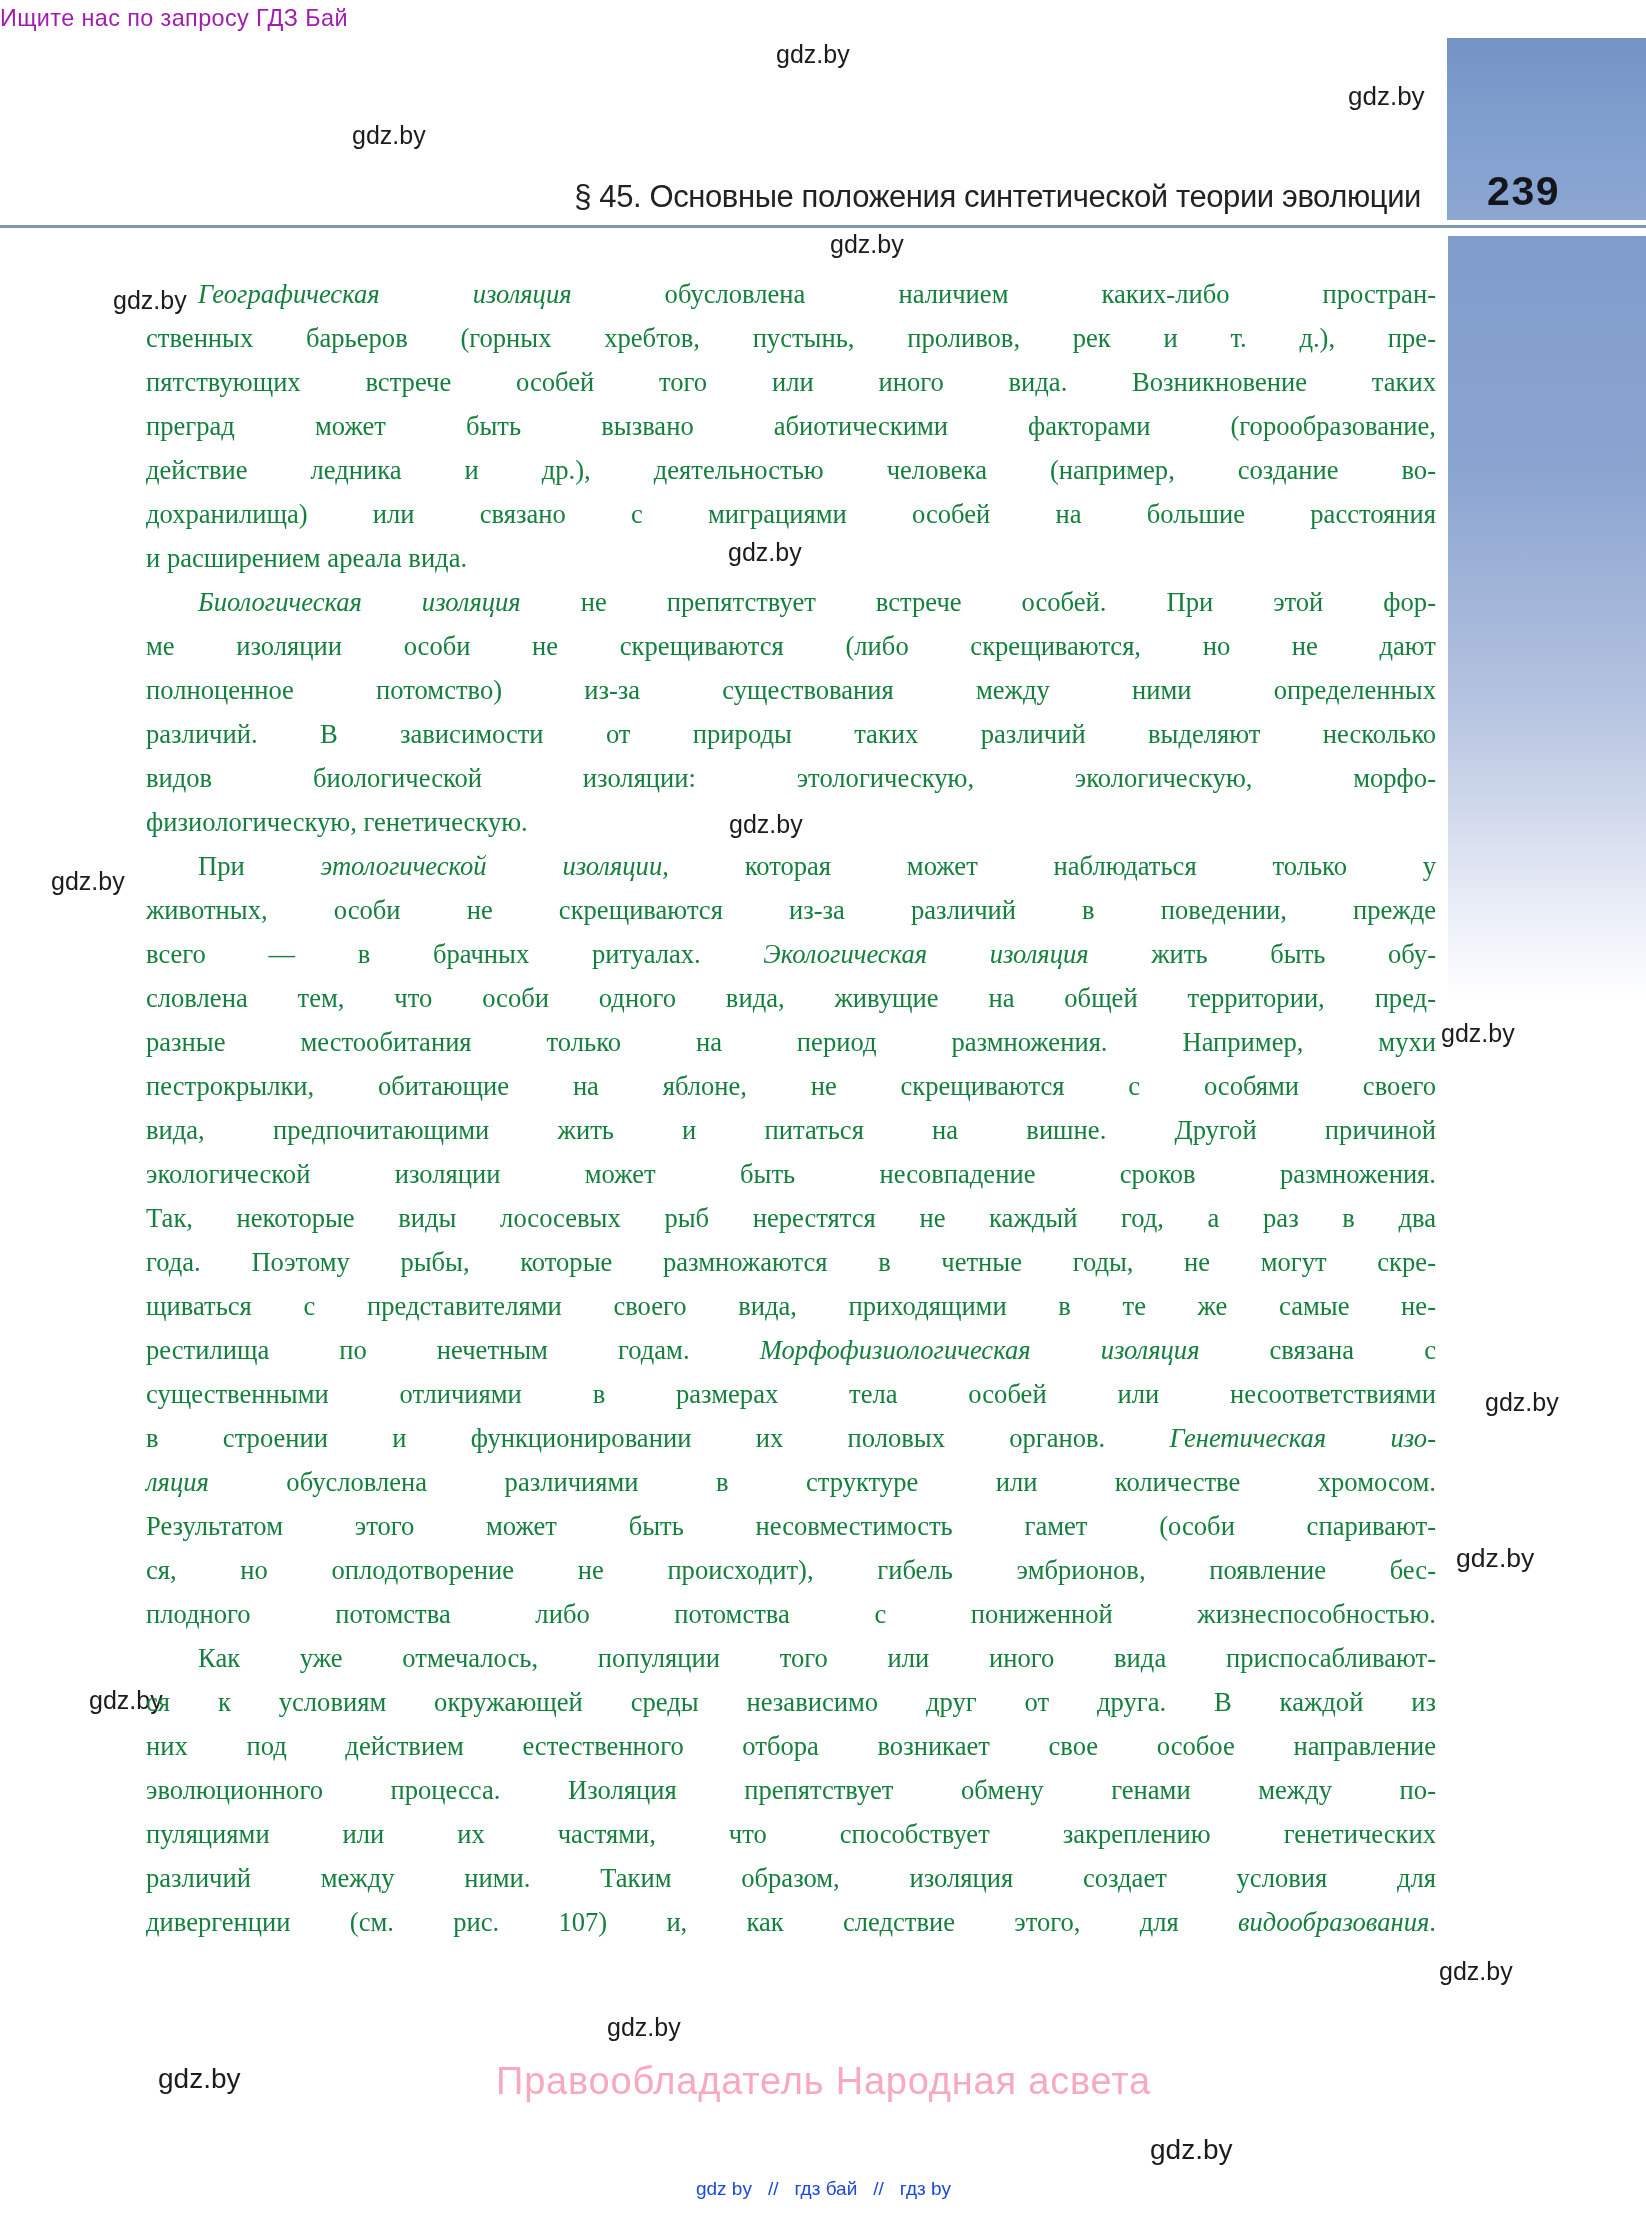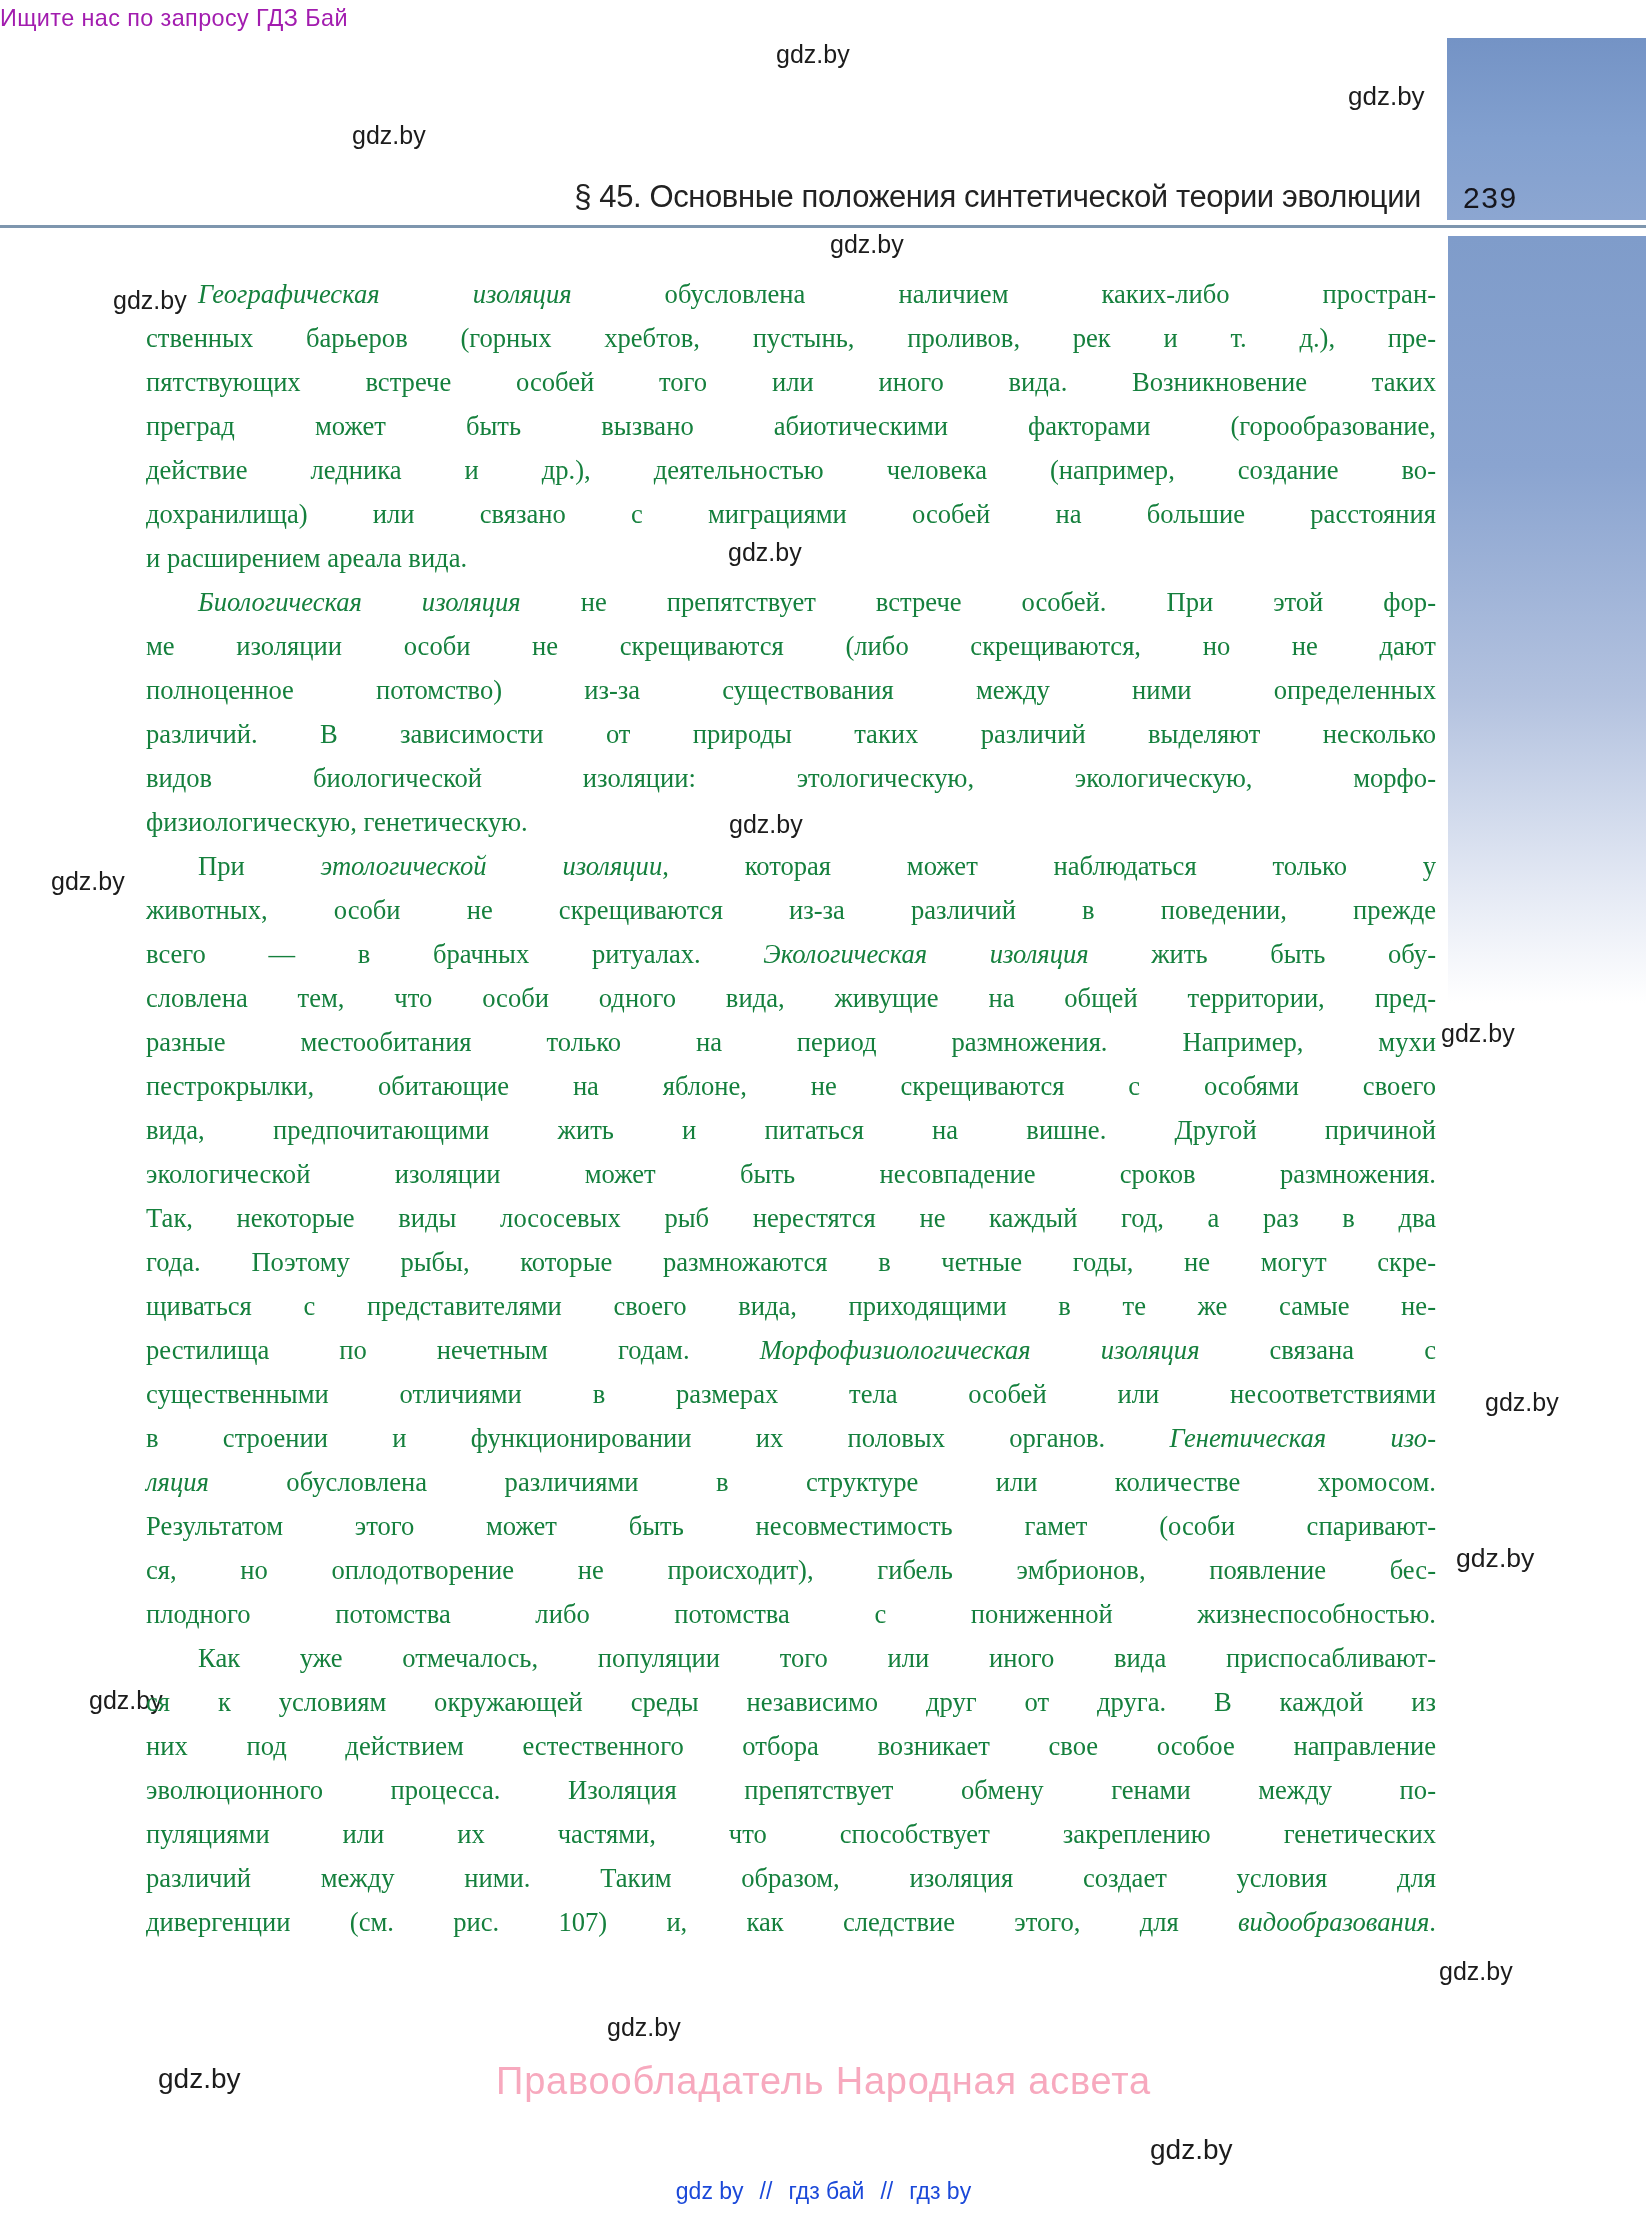--- a/index.html
+++ b/index.html
@@ -11,40 +11,40 @@
          font-size:23.4px;color:#a21caf;letter-spacing:0.4px;}
 
   
   .wm{position:absolute;color:#1c1c1c;font-family:"Liberation Sans",sans-serif;white-space:nowrap;}
 
   
   #section-header{position:absolute;top:179px;right:226px;font-size:31px;color:#222222;
                   white-space:nowrap;letter-spacing:-0.4px;margin-left:31px;}
   #page-number-panel{position:absolute;left:1447px;top:38px;width:200px;height:182px;
                      background:linear-gradient(180deg,#7493c5 0%,#82a0cf 55%,#8ca6d1 100%);}
-  #page-number{position:absolute;left:16px;bottom:4.8px;font-size:30px;font-weight:normal;
+  #page-number{position:absolute;left:40px;bottom:4.8px;font-size:41px;font-weight:bold;
                color:#15151c;letter-spacing:1.6px;}
   #header-rule{position:absolute;left:0;top:225px;width:1647px;height:3.2px;background:#7e96ae;}
   #sidebar-gradient-panel{position:absolute;left:1448px;top:236px;width:198px;height:767px;
       background:linear-gradient(180deg,#7f9cca 0%,#8aa4d0 30%,#b3c2df 60%,#e4e9f4 85%,#ffffff 100%);}
 
   
   #article-text{position:absolute;left:146px;top:272px;width:1290px;
                 font-family:Liberation Serif, serif;font-size:26.6px;color:#15803d;}
   .bl{height:44px;line-height:44px;text-align:justify;text-align-last:justify;text-justify:inter-word;}
   .bl.last{text-align-last:left;}
   .bl.indent{padding-left:52px;}
   .bl i{font-style:italic;}
 
   
   #copyright-text{position:absolute;top:2060px;left:50%;transform:translateX(-50%);
                   font-size:38px;color:#f7a9be;letter-spacing:0.8px;white-space:nowrap;}
   #footer-links{position:absolute;top:2178px;left:0;width:100%;display:flex;
                 justify-content:center;align-items:center;gap:16px;
-                font-size:23px;color:#1b49d9;text-align:right;}
+                font-size:19px;color:#1b49d9;text-align:right;}
   #footer-links span{white-space:nowrap;}
 </style>
 </head>
 <body>
 
 <div id="page">
 
   <div id="promo">Ищите нас по запросу ГДЗ Бай</div>
 
   <div id="watermark-layer">

